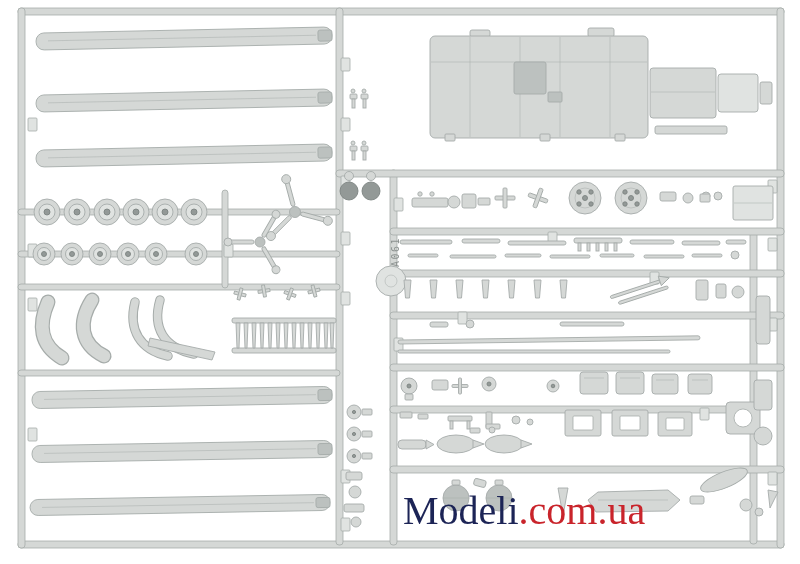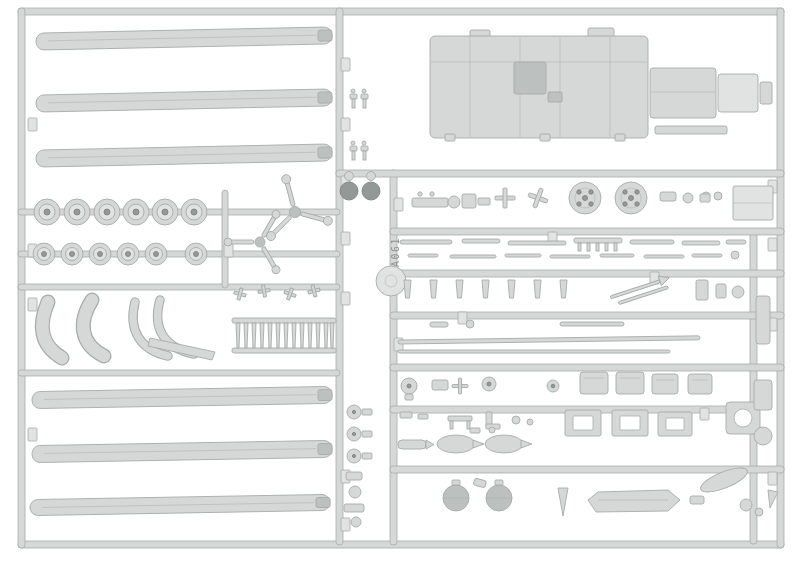--- a/index.html
+++ b/index.html
@@ -526,13 +526,16 @@
     <rect class="pl" x="350" y="146" width="7" height="5" rx="1"></rect>
         <rect class="pl" x="361" y="146" width="7" height="5" rx="1"></rect>
     <rect class="pl" x="352" y="151" width="3" height="9"></rect>
         <rect class="pl" x="363" y="151" width="3" height="9"></rect>
     <circle class="pl" cx="353" cy="143" r="2"></circle>
         <circle class="pl" cx="364" cy="143" r="2"></circle>
   </g>
 
 </svg>
 
+<div class="watermark">
+  <span class="name">Modeli</span><span class="suffix">.com.ua</span>
 </div>
+</div>
 
 </body></html>

